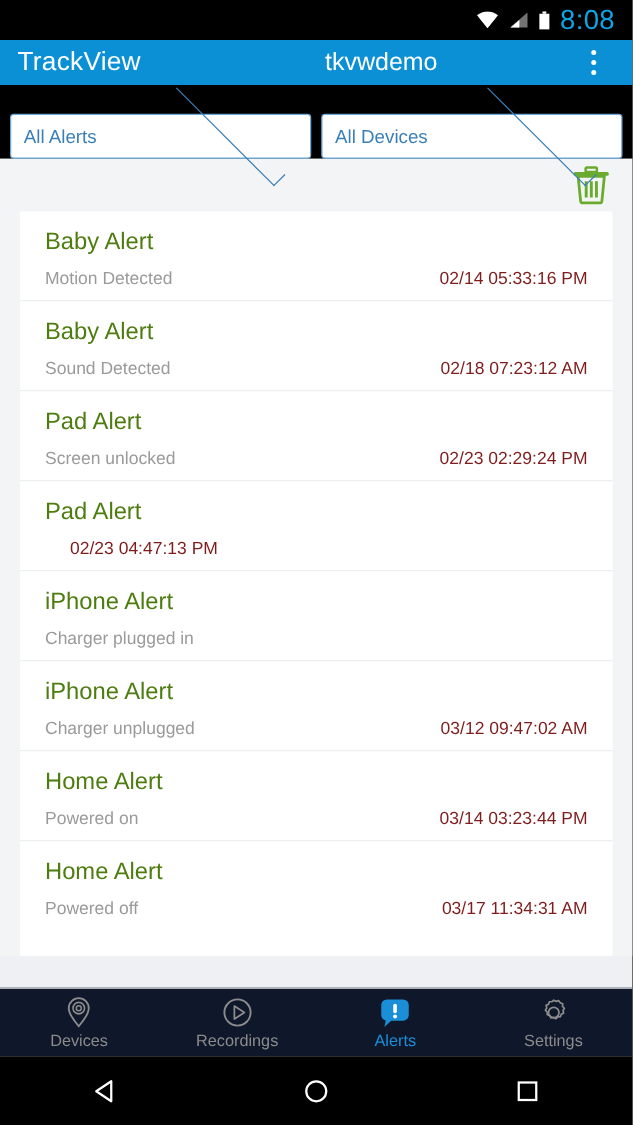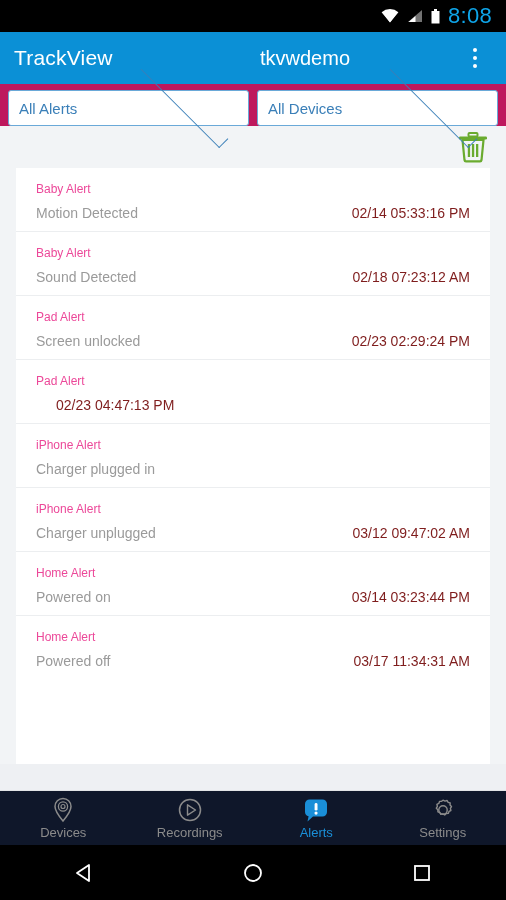--- a/index.html
+++ b/index.html
@@ -14,41 +14,41 @@
   
   .statusbar{
     height:32px; background:#000; display:flex; align-items:center;
     justify-content:flex-end; padding-right:14px; gap:8px;
   }
   .statusbar .clock{ color:#0ea5e9; font-size:22px; letter-spacing:.3px; }
   .sb-ico{ display:block; }
 
   
   .appbar{
-    height:52px; background:#0b90d6; position:relative;
+    height:36px; background:#0b90d6; position:relative;
     display:flex; align-items:center;
   }
   .app-title{
     color:#fff; font-size:21px; margin-left:14px; letter-spacing:.2px;
   }
   .account-name{
     position:absolute; left:0; right:0; text-align:center;
     color:#fff; font-size:20px; pointer-events:none;
     transform:translateX(52px);
   }
   .overflow{
     position:absolute; right:10px; top:0; bottom:0; width:42px;
     display:flex; flex-direction:column; align-items:center;
     justify-content:center; gap:4px; cursor:pointer;
   }
   .overflow i{ width:4px; height:4px; border-radius:50%; background:#fff; display:block; }
 
   
   .filters{
-    display:flex; padding:6px 8px 0 8px; gap:8px; background:#be185d;
+    display:flex; padding:23px 8px 0 8px; gap:8px; background:#000000;
   }
   .select{
     flex:1; height:36px; border:1px solid #6aa9d8; border-radius:3px;
     background:#fff; display:flex; align-items:center; padding:0 8px 0 10px;
     cursor:pointer;
   }
   .select span{ flex:1; color:#3a7fb8; font-size:15px; }
   .chev{ width:13px; height:13px; border-right:1.6px solid #3a7fb8;
          border-bottom:1.6px solid #3a7fb8; transform:rotate(45deg) translate(-3px,-3px); }
 
@@ -61,21 +61,21 @@
   
   .listwrap{
     background:#f2f4f6; padding:0 16px; height:596px; overflow:hidden;
   }
   .card{ background:#fff; height:100%; }
   .row{
     padding:14px 20px 10px 20px; border-bottom:1px solid #eceef0;
     cursor:pointer;
   }
   .row:last-child{ border-bottom:none; }
-  .row .title{ font-size:12px; color:#ec4899; margin-bottom:9px; }
+  .row .title{ font-size:19px; color:#4d7c0f; margin-bottom:9px; }
   .row .meta{ display:flex; align-items:baseline; }
   .row .desc{ flex:1; font-size:14px; color:#9a9a9a; }
   .row .ts{ font-size:14px; color:#7f1d1d;margin-left:20px; }
 
   
   .tabs{
     position:absolute; left:0; right:0; bottom:55px; height:55px;
     background:#0f172a; border-top:1px solid #e2e4e6;
     display:flex;
   }

